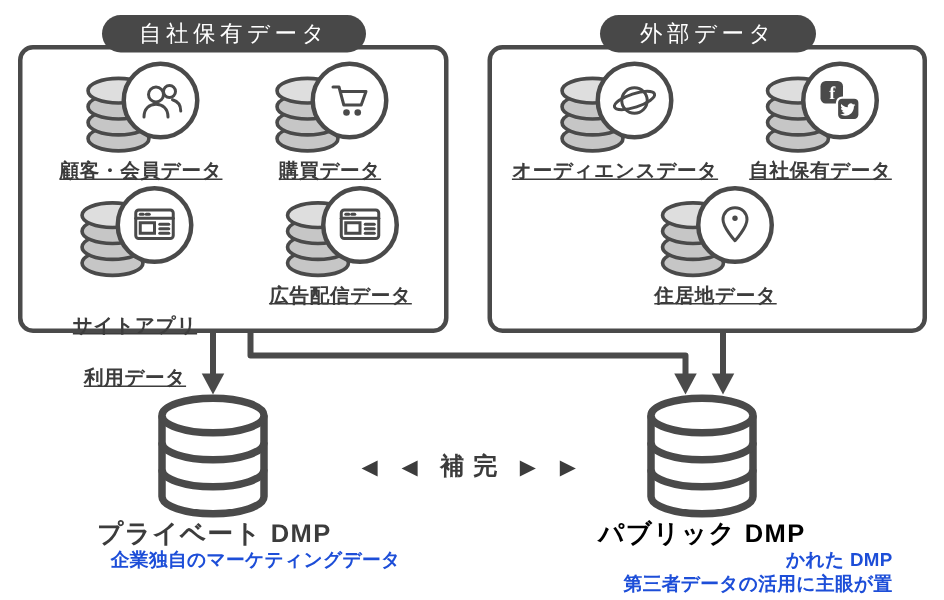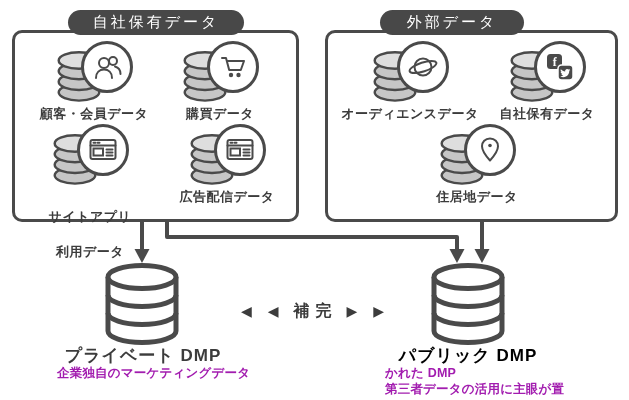--- a/index.html
+++ b/index.html
@@ -14,33 +14,33 @@
     background:#ffffff; box-sizing:border-box;
   }
   .box-owned    { left:12px;  top:30px; width:287px; height:192px; }
   .box-external { left:325px; top:30px; width:293px; height:192px; }
   .pill {
     position:absolute; background:#484848; color:#fff; border-radius:13px;
     display:flex; align-items:center; justify-content:center;
     font-size:15px; letter-spacing:3px; font-weight:normal; z-index:3;text-align:right;
   }
   .pill-owned    { left:68px;  top:10px; width:176px; height:25px; }
-  .pill-external { left:380px; top:10px; width:144px; height:25px; }
+  .pill-external { left:400px; top:10px; width:144px; height:25px; }
 
   .item { position:absolute; display:flex; flex-direction:column; align-items:center; }
   .cluster { position:relative; width:78px; height:62px; }
   .db-small { position:absolute; left:0; bottom:0; }
   .badge-circle {
     position:absolute; right:0; top:0; width:52px; height:52px;
     background:#fff; border:3px solid #4a4a4a; border-radius:50%;
     display:flex; align-items:center; justify-content:center; box-sizing:border-box;
   }
   .item-label {
     margin-top:3px; font-size:13px; font-weight:bold; line-height:15px;
-    text-align:center; letter-spacing:0.5px; white-space:nowrap;
+    text-align:center; letter-spacing:0.5px; white-space:nowrap;text-decoration:underline;
   }
   .item-label + .item-label { margin-top:0; }
 
   .item-customer { left:40px;  top:41px;  width:108px; }
   .item-purchase { left:166px; top:41px;  width:108px; }
   .item-siteapp  { left:36px;  top:124px; width:108px;gap:20px; }
   .item-ad       { left:173px; top:124px; width:108px; }
   .item-audience { left:345px; top:41px;  width:130px; }
   .item-social   { left:484px; top:41px;  width:126px; }
   .item-location { left:412px; top:124px; width:130px; }
@@ -49,21 +49,21 @@
   .cyl-private { left:102px; top:261px; }
   .cyl-public  { left:428px; top:261px; }
   .dmp-name {
     position:absolute; width:200px; font-size:17px; font-weight:bold;
     text-align:center; letter-spacing:1px; white-space:nowrap;
   }
   .name-private { left:43px;  top:344px; color:#3c3c3c; }
   .name-public  { left:368px; top:344px; color:#000000; }
   .dmp-desc {
     position:absolute; width:210px; font-size:12.5px; line-height:15.5px;
-    font-weight:bold; color:#a21caf; letter-spacing:0.2px;
+    font-weight:bold; color:#1d4ed8; letter-spacing:0.2px;text-align:right;
   }
   .desc-private { left:57px;  top:366px; }
   .desc-public  { left:385px; top:366px; }
 
   .complement {
     position:absolute; left:233px; top:299px; width:165px; height:24px;
     display:flex; align-items:center; justify-content:center; gap:9px;
     font-weight:bold; color:#3c3c3c;
   }
   .tri { font-size:14px; letter-spacing:6px; white-space:nowrap; }

